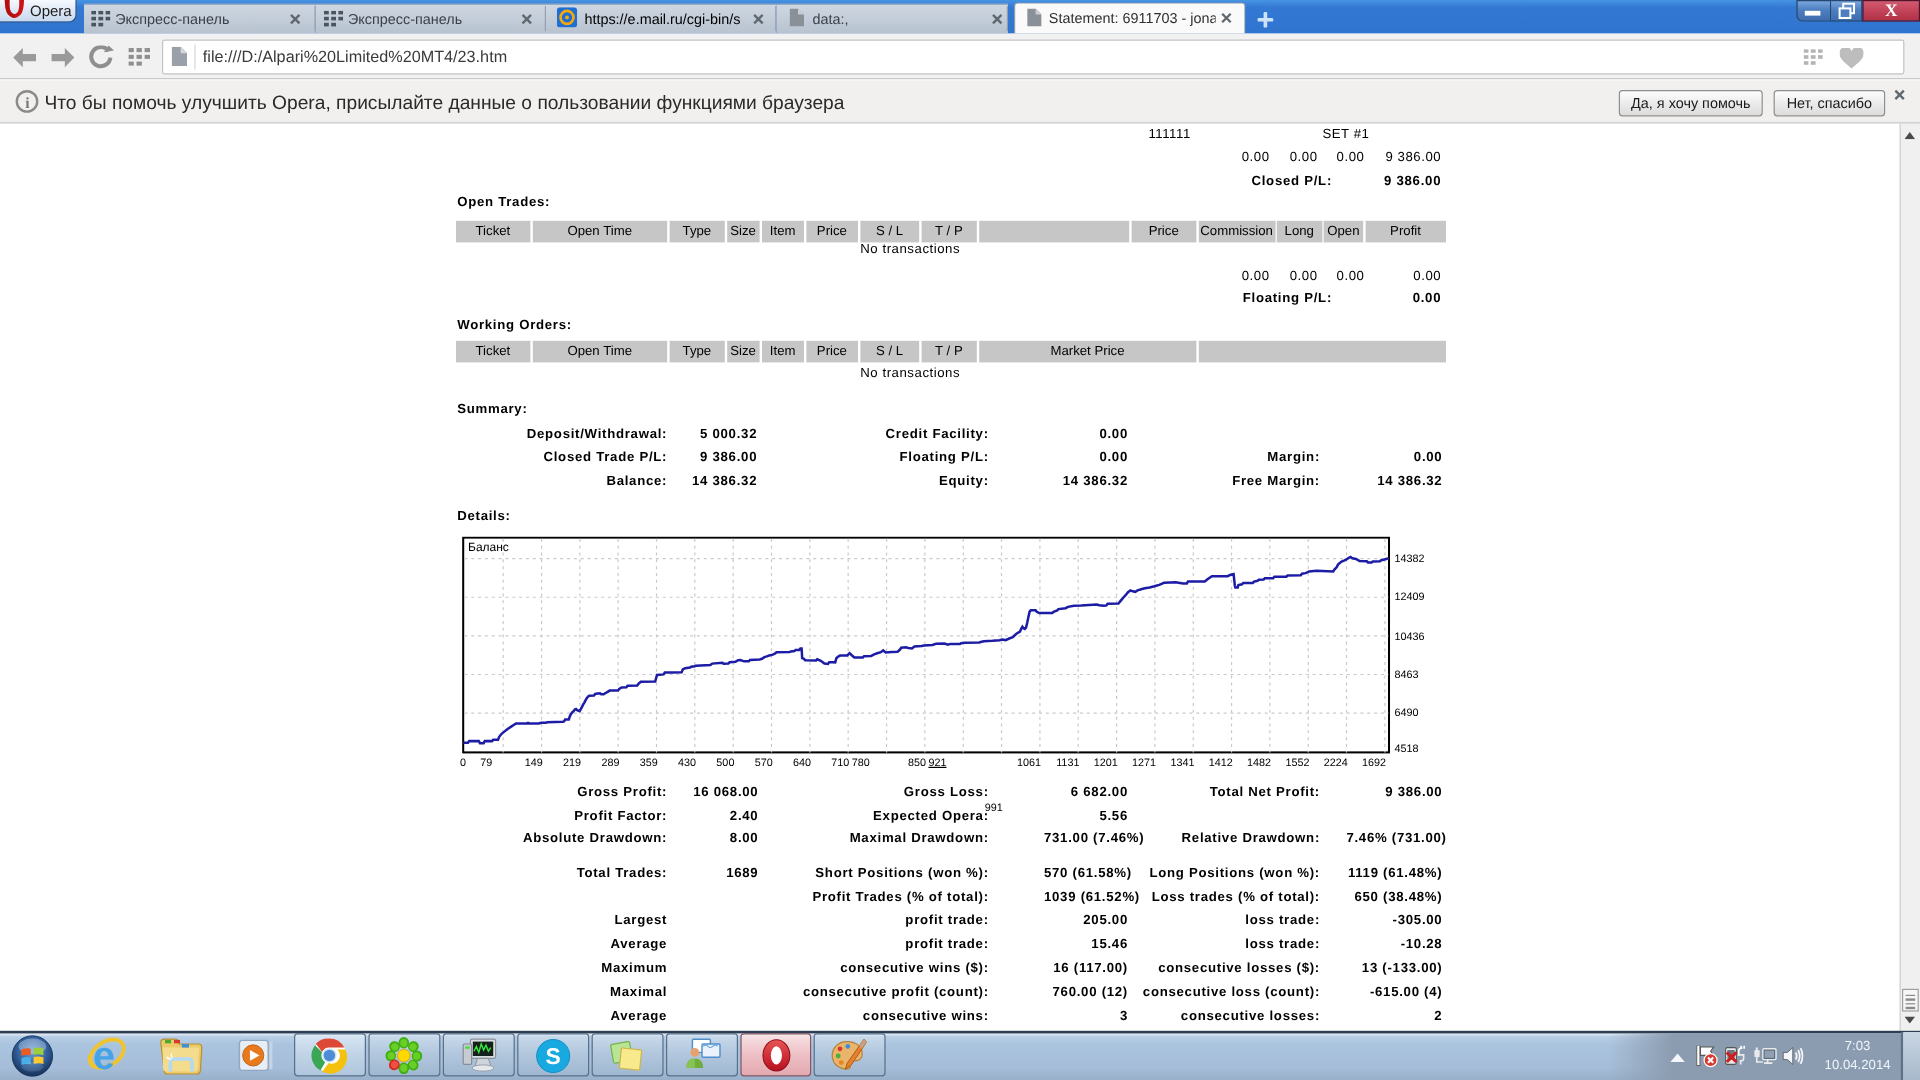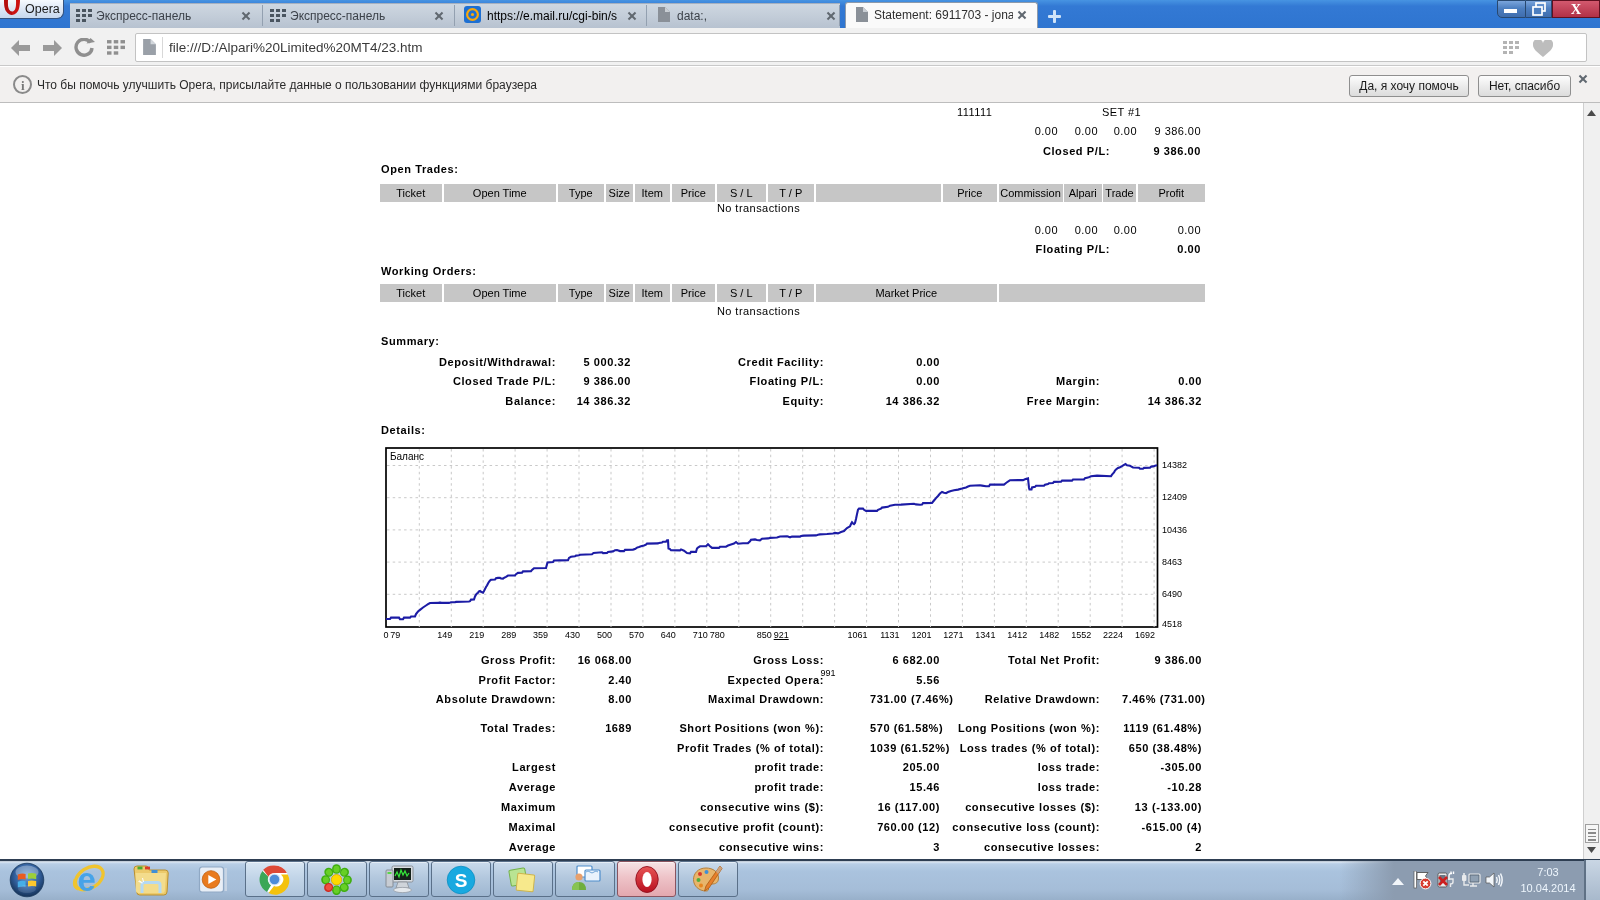--- a/index.html
+++ b/index.html
@@ -170,21 +170,21 @@
       <rect x="6" y="10" width="4" height="3"></rect>
     </g>
   </svg>
 <svg class="abs" style="left:1533px; top:40px; width:20px; height:18px;" viewBox="0 0 20 18">
     <path d="M10 17 C4 12 0 9 0 5 A4.6 4.6 0 0 1 10 3 A4.6 4.6 0 0 1 20 5 C20 9 16 12 10 17 Z" fill="#bdbdbd"></path>
   </svg>
 
 <div id="notif"></div>
 <div class="abs" style="left:13px; top:75px; width:19px; height:19px; border:2px solid #8a8a8a; border-radius:50%;"></div>
 <span class="abs" style="left:21px; top:78px; font-size:13px; font-weight:bold; color:#777; font-family:'Liberation Serif',serif;">i</span>
-<span class="abs" style="left:37px; top:78px; font-size:12px; color:#2a2a2a;">Что бы помочь улучшить Opera, присылайте данные о пользовании функциями браузера</span>
+<span class="abs" style="left:37px; top:78px; font-size:16px; color:#2a2a2a;">Что бы помочь улучшить Opera, присылайте данные о пользовании функциями браузера</span>
 <div class="nbtn" style="left:1349px; width:120px;">Да, я хочу помочь</div>
 <div class="nbtn" style="left:1478px; width:93px;">Нет, спасибо</div>
 <div class="tabx" style="position:absolute; left:1578px; top:73px;"></div>
 
 <div id="page"></div>
 
 <span class="t" style="left:957px; top:106px;">111111</span>
 <span class="t" style="left:1102px; top:106px;">SET #1</span>
 <span class="t r" style="left:1008px; top:125px; width:50px;">0.00</span>
 <span class="t r" style="left:1048px; top:125px; width:50px;">0.00</span>
@@ -198,22 +198,22 @@
 <div class="hc" style="left:443.5px; top:183.5px; width:112.5px;">Open Time</div>
 <div class="hc" style="left:557.5px; top:183.5px; width:46.5px;">Type</div>
 <div class="hc" style="left:605.5px; top:183.5px; width:27.5px;">Size</div>
 <div class="hc" style="left:634.5px; top:183.5px; width:35.5px;">Item</div>
 <div class="hc" style="left:671.5px; top:183.5px; width:43.5px;">Price</div>
 <div class="hc" style="left:716.5px; top:183.5px; width:49.5px;">S / L</div>
 <div class="hc" style="left:767.5px; top:183.5px; width:46.5px;">T / P</div>
 <div class="hc" style="left:815.5px; top:183.5px; width:125.5px;"></div>
 <div class="hc" style="left:942.5px; top:183.5px; width:54.5px;">Price</div>
 <div class="hc" style="left:998.5px; top:183.5px; width:64px;">Commission</div>
-<div class="hc" style="left:1064px; top:183.5px; width:37.5px;">Alpari</div>
-<div class="hc" style="left:1103px; top:183.5px; width:33px;">Trade</div>
+<div class="hc" style="left:1064px; top:183.5px; width:37.5px;">Long</div>
+<div class="hc" style="left:1103px; top:183.5px; width:33px;">Open</div>
 <div class="hc" style="left:1137.5px; top:183.5px; width:67.5px;">Profit</div>
 <span class="t" style="left:708px; top:202px; width:101px; text-align:center;">No transactions</span>
 <span class="t r" style="left:1008px; top:224px; width:50px;">0.00</span>
 <span class="t r" style="left:1048px; top:224px; width:50px;">0.00</span>
 <span class="t r" style="left:1087px; top:224px; width:50px;">0.00</span>
 <span class="t r" style="left:1151px; top:224px; width:50px;">0.00</span>
 <span class="t b r" style="left:1010px; top:243px; width:100px;">Floating P/L:</span>
 <span class="t b r" style="left:1151px; top:243px; width:50px;">0.00</span>
 
 <span class="t b" style="left:381px; top:265px;">Working Orders:</span>
@@ -311,21 +311,21 @@
   758,21.7 759,20.9 765,20.8 766,19.8 768,19.4 770,18.8 772,18.3"></polyline>
 </svg>
 <span class="t" style="left:390px; top:451px; font-size:10px; letter-spacing:0;">Баланс</span>
 <span class="t cl" style="left:1162px; top:459px;">14382</span>
 <span class="t cl" style="left:1162px; top:491px;">12409</span>
 <span class="t cl" style="left:1162px; top:523.5px;">10436</span>
 <span class="t cl" style="left:1162px; top:555.5px;">8463</span>
 <span class="t cl" style="left:1162px; top:588px;">6490</span>
 <span class="t cl" style="left:1162px; top:618px;">4518</span>
 <span class="t cl" style="left:358.4px; top:628.5px; width:30px; text-align:right;">0</span>
-<span class="t cl" style="left:390.3px; top:628.5px; width:30px; text-align:left;">79</span>
+<span class="t cl" style="left:390.3px; top:628.5px; width:30px; text-align:center;">79</span>
 <span class="t cl" style="left:422.3px; top:628.5px; width:30px; text-align:right;">149</span>
 <span class="t cl" style="left:454.2px; top:628.5px; width:30px; text-align:right;">219</span>
 <span class="t cl" style="left:486.2px; top:628.5px; width:30px; text-align:right;">289</span>
 <span class="t cl" style="left:518.1px; top:628.5px; width:30px; text-align:right;">359</span>
 <span class="t cl" style="left:550.1px; top:628.5px; width:30px; text-align:right;">430</span>
 <span class="t cl" style="left:582.0px; top:628.5px; width:30px; text-align:right;">500</span>
 <span class="t cl" style="left:614.0px; top:628.5px; width:30px; text-align:right;">570</span>
 <span class="t cl" style="left:645.9px; top:628.5px; width:30px; text-align:right;">640</span>
 <span class="t cl" style="left:677.8px; top:628.5px; width:30px; text-align:right;">710</span>
 <span class="t cl" style="left:709.8px; top:628.5px; width:30px; text-align:left;">780</span>

